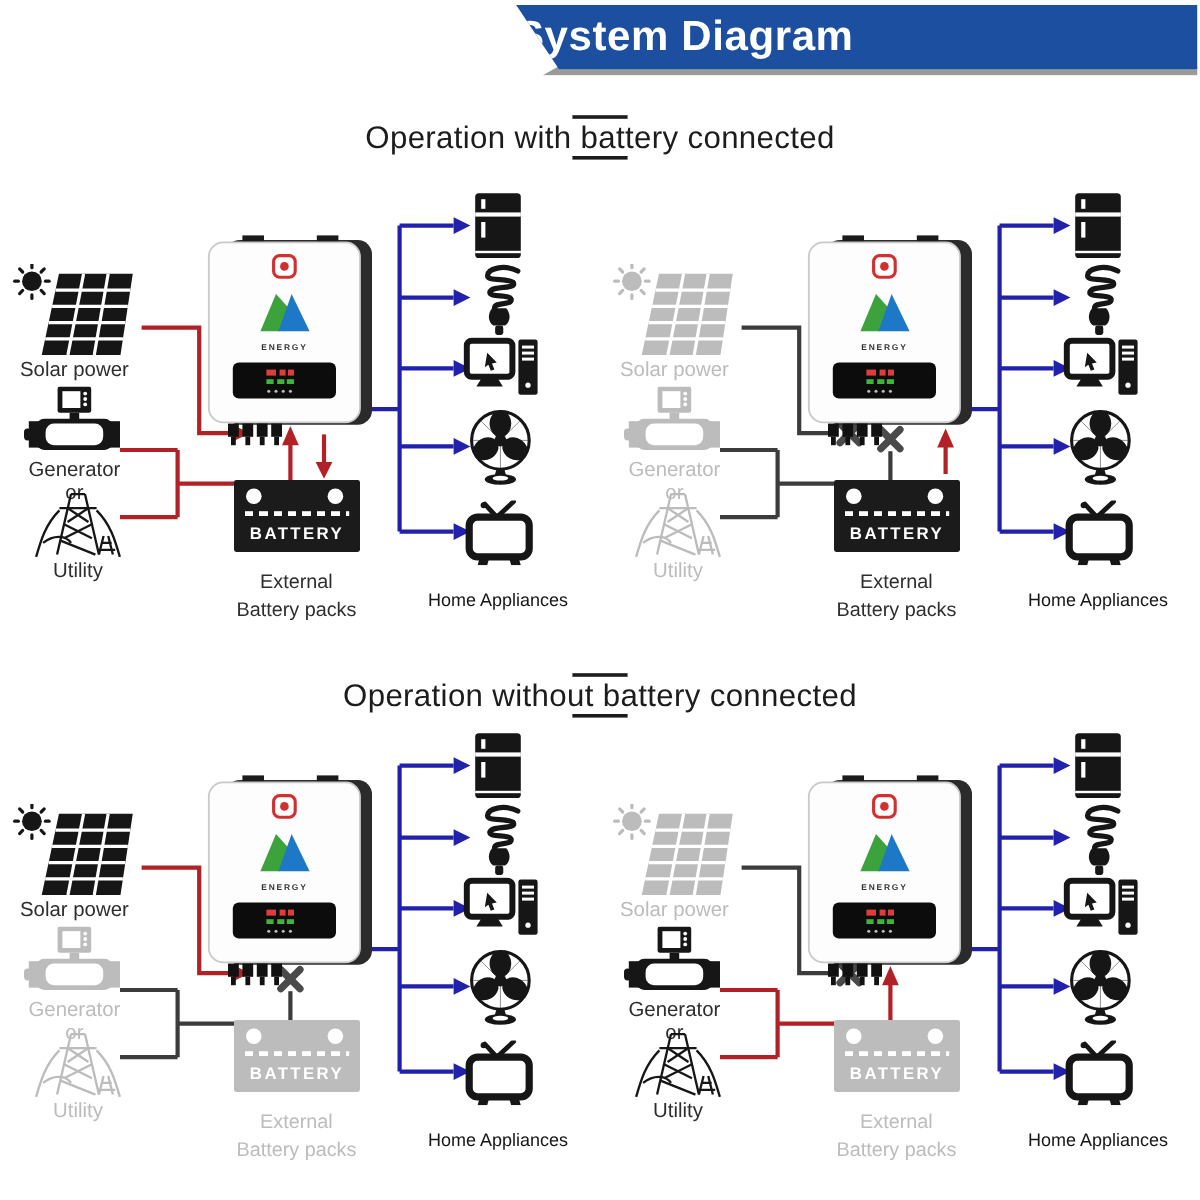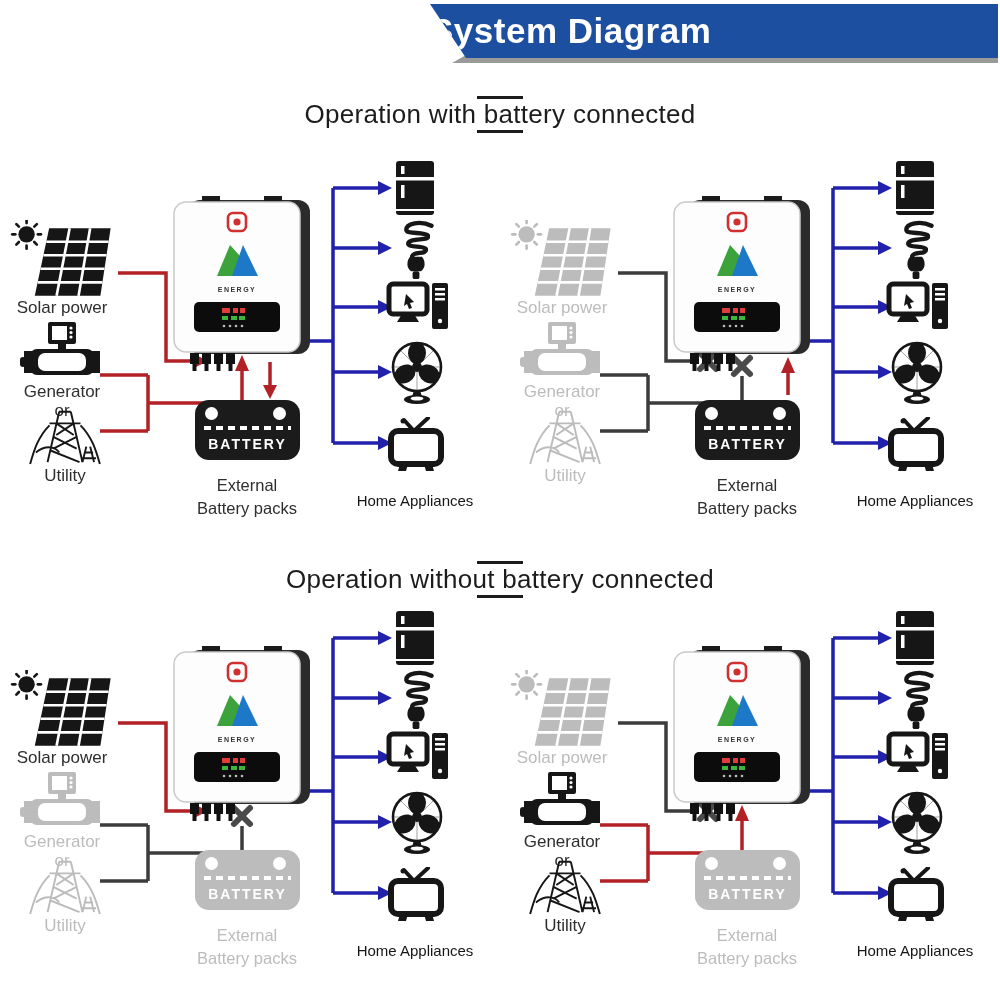--- a/index.html
+++ b/index.html
@@ -23,21 +23,21 @@
   .q-slot{position:absolute;width:500px;height:390px;}
   .quadrant{position:relative;width:500px;height:390px;}
   .abs{position:absolute;}
   .src-icon{line-height:0;color:#161616;}
   .src-label{font-size:17px;color:#2e2e2e;text-align:center;width:120px;line-height:19px;}
   .inactive{color:var(--inactive-gray) !important;}
 
   .wires{position:absolute;left:0;top:0;width:500px;height:390px;pointer-events:none;}
 
   
-  .battery-box{position:absolute;left:195px;top:250px;width:105px;height:60px;background:#1b1b1b;border-radius:14px;}
+  .battery-box{position:absolute;left:195px;top:250px;width:105px;height:60px;background:#1b1b1b;border-radius:2px;}
   .battery.inactive .battery-box{background:var(--inactive-gray);}
   .battery-terminal{position:absolute;top:7px;width:13px;height:13px;border-radius:50%;background:#fff;}
   .battery-dashes{position:absolute;left:9px;top:26px;width:87px;height:4px;
       background:repeating-linear-gradient(90deg,#fff 0 7px,transparent 7px 12px);}
   .battery-word{position:absolute;left:0;top:36px;width:100%;text-align:center;color:#fff;
       font-size:14px;font-weight:bold;letter-spacing:2px;}
   .battery-caption{position:absolute;left:172px;top:324px;width:150px;text-align:center;
       font-size:16.5px;line-height:23px;color:#2e2e2e;}
   .battery.inactive .battery-caption{color:var(--inactive-gray);}
 

